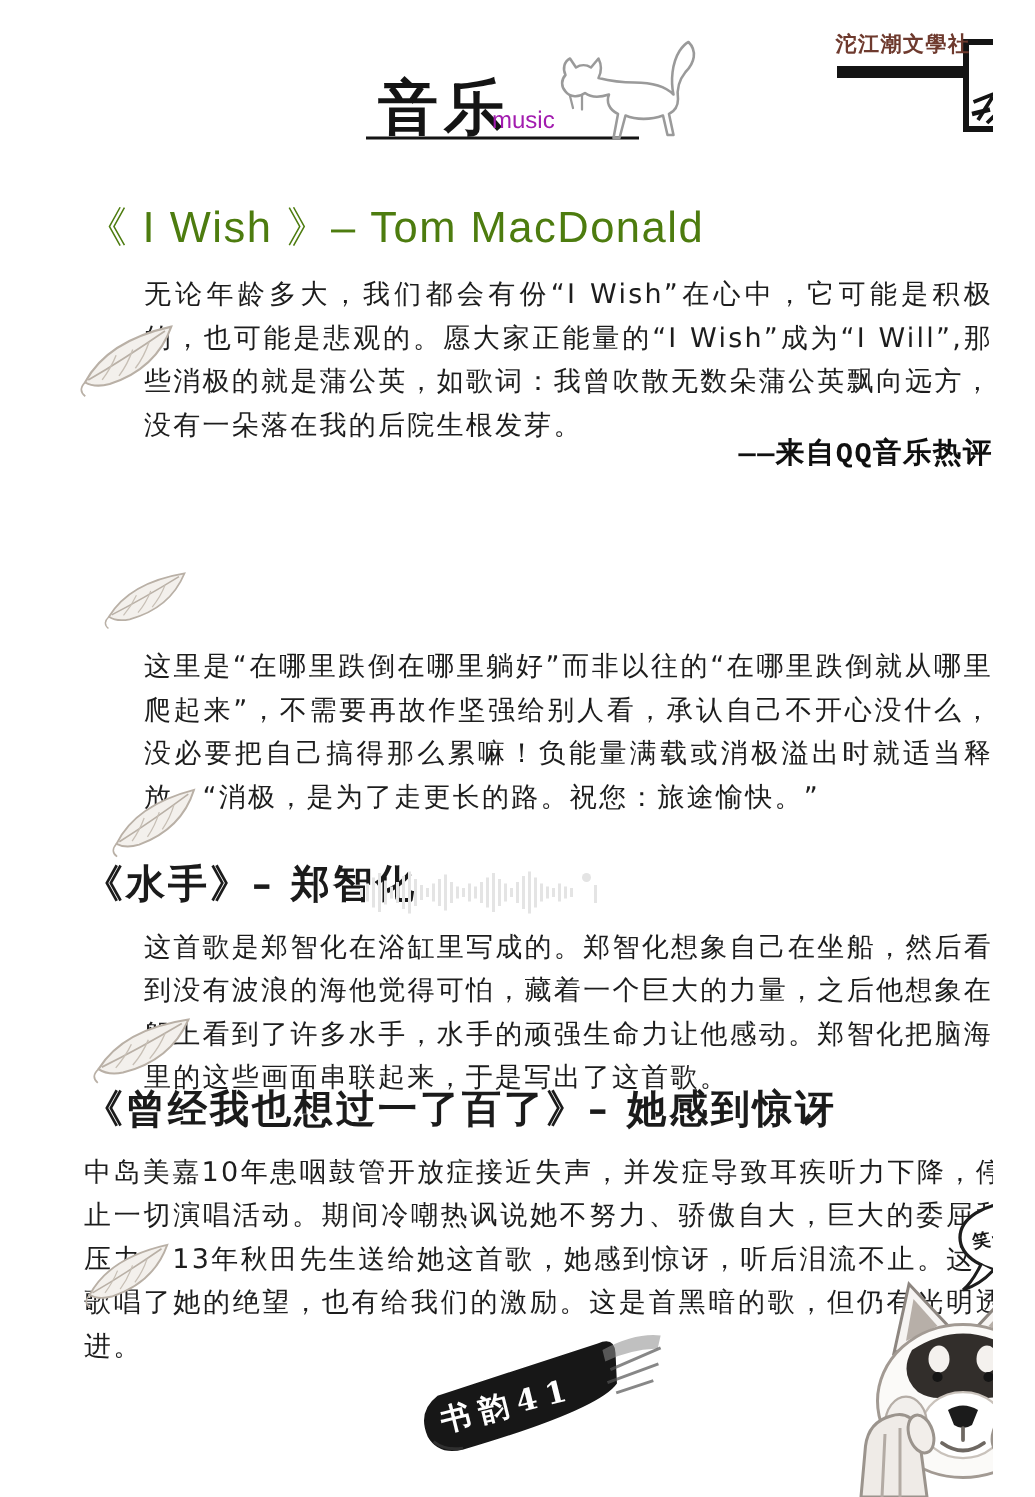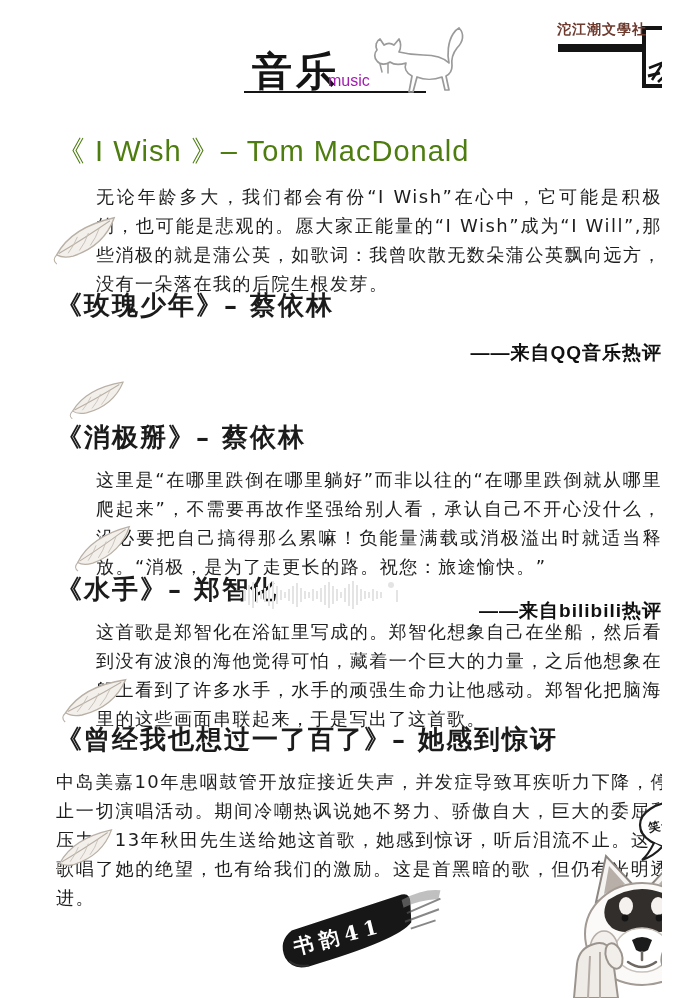--- a/index.html
+++ b/index.html
@@ -43,22 +43,22 @@
     font-family:"Liberation Sans", sans-serif; font-weight:400; font-size:29px;
     letter-spacing:1px; color:#4d7c0f;
   }
   .song p {
     margin:10px 0 0 40px; width:566px;
     font-family:"DejaVu Sans", sans-serif; font-size:18px; line-height:29px;
     letter-spacing:1.5px; color:#1d1d1d; text-align:justify;
   }
   .song.full p { margin-left:0; width:614px; }
   .attr {
-    width:606px; margin-top:17px; text-align:right;
-    font-family:Liberation Sans, sans-serif; font-weight:bold; font-size:19px;
+    width:606px; margin-top:1px; text-align:right;
+    font-family:Liberation Mono, monospace; font-weight:bold; font-size:19px;
     letter-spacing:1px; color:#101010;
   }
   .eq-svg { position:absolute; left:212px; top:580px; width:162px; height:30px; }
 
   
   .leaf-svg { position:absolute; width:74px; height:46px; }
   .bubble-wrap { position:absolute; left:604px; top:799px; width:86px; height:66px; }
   .bubble-text {
     position:absolute; left:16px; top:16px; width:56px;
     font-family:"DejaVu Serif", serif; font-weight:bold; font-size:12px;
@@ -115,28 +115,25 @@
              C41,30 49,31 57,31 C67,31 77,33 83,39 C81,30 82,18 87,10 C89,7 91,5 93,4" fill="none" stroke="#9a9a9a" stroke-width="1.7" stroke-linecap="round" stroke-linejoin="round"></path>
     <path d="M14,40 L16,48 M22,40 L22,49" stroke="#9a9a9a" stroke-width="1.5" stroke-linecap="round"></path>
   </svg>
 
   <section class="song latin-title" style="top:132px">
     <h2>《 I Wish 》– Tom MacDonald</h2>
     <p>无论年龄多大，我们都会有份“I Wish”在心中，它可能是积极的，也可能是悲观的。愿大家正能量的“I Wish”成为“I Will”,那些消极的就是蒲公英，如歌词：我曾吹散无数朵蒲公英飘向远方，没有一朵落在我的后院生根发芽。</p>
   </section>
 
   <section class="song" style="top:288px">
-    <h2>《玫瑰少年》– 蔡依林</h2>
     <div class="attr">——来自QQ音乐热评</div>
   </section>
 
   <section class="song" style="top:420px">
-    <h2>《消极掰》– 蔡依林</h2>
     <p>这里是“在哪里跌倒在哪里躺好”而非以往的“在哪里跌倒就从哪里爬起来”，不需要再故作坚强给别人看，承认自己不开心没什么，没必要把自己搞得那么累嘛！负能量满载或消极溢出时就适当释放。“消极，是为了走更长的路。祝您：旅途愉快。”</p>
-    <div class="attr">——来自bilibili热评</div>
   </section>
 
   <section class="song" style="top:572px">
     <h2>《水手》– 郑智化</h2>
     <p>这首歌是郑智化在浴缸里写成的。郑智化想象自己在坐船，然后看到没有波浪的海他觉得可怕，藏着一个巨大的力量，之后他想象在船上看到了许多水手，水手的顽强生命力让他感动。郑智化把脑海里的这些画面串联起来，于是写出了这首歌。</p>
   </section>
   <svg class="eq-svg" viewBox="0 0 162 30">
     <g fill="#e4e4e4">
       <rect x="0" y="12" width="2" height="6"></rect>
         <rect x="4" y="9" width="2" height="12"></rect>

